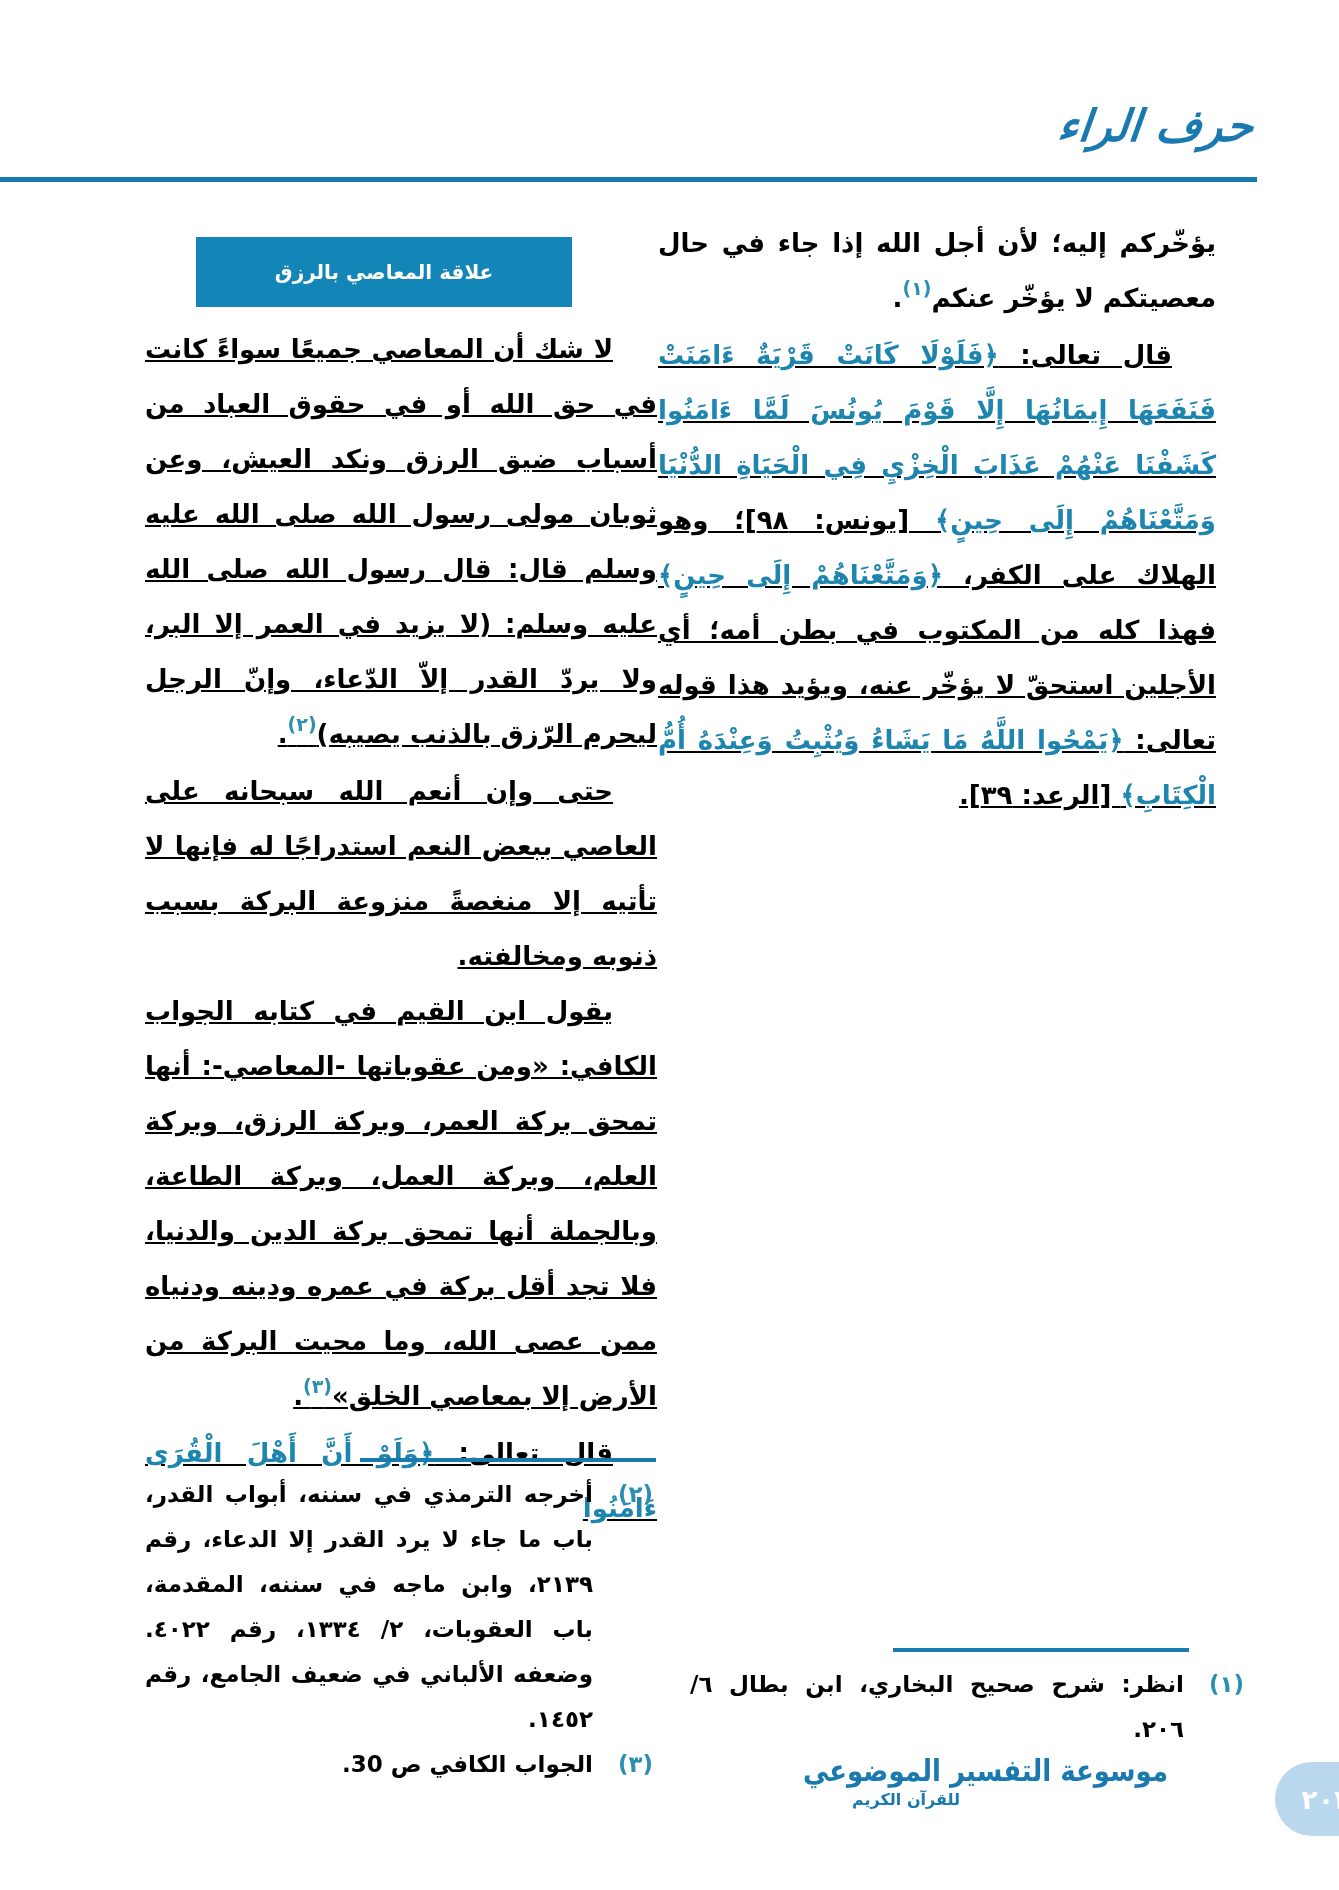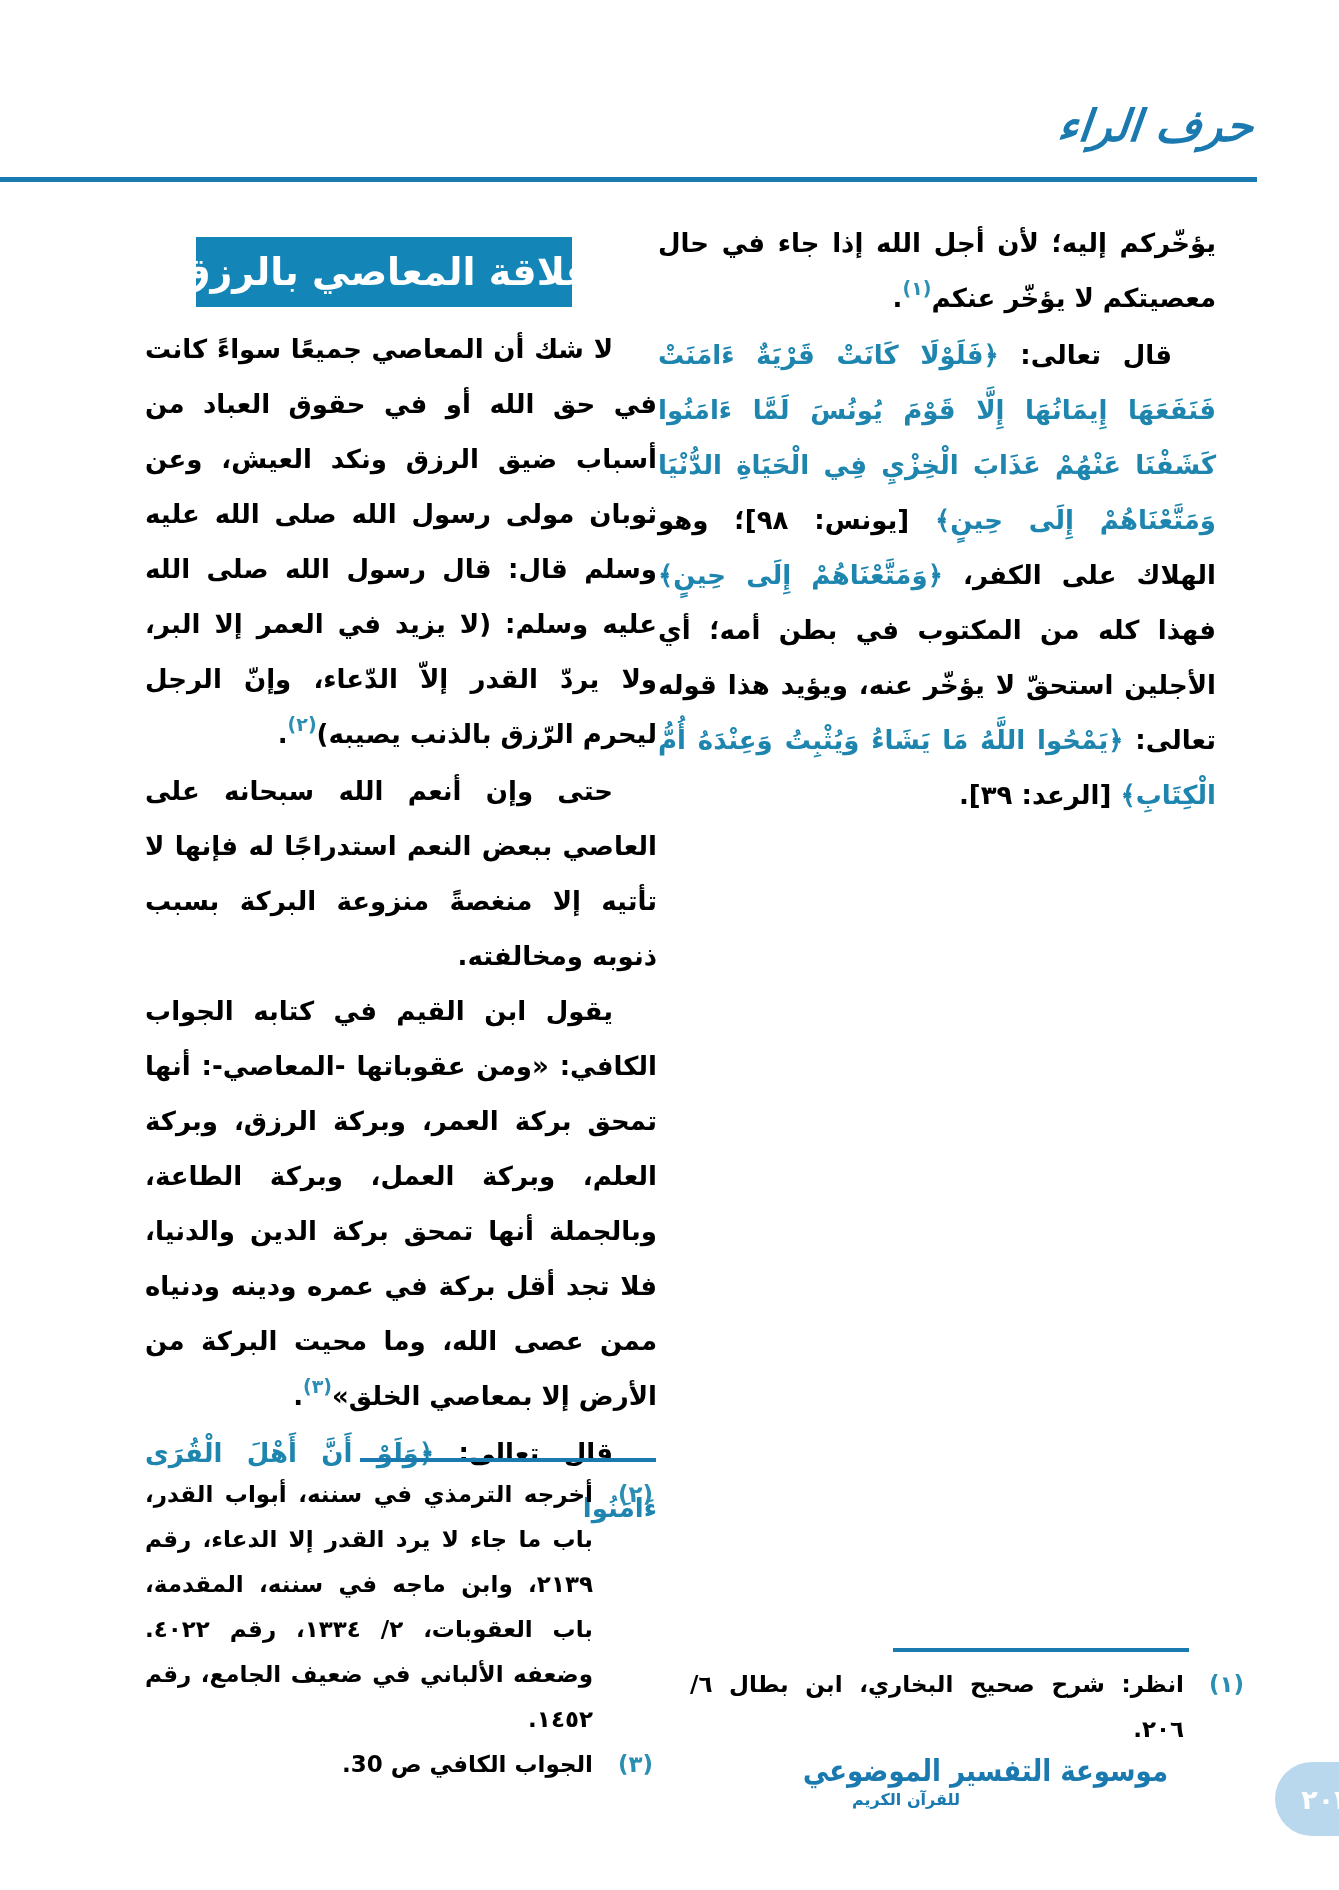--- a/index.html
+++ b/index.html
@@ -8,28 +8,28 @@
     font-family:"DejaVu Sans",sans-serif;overflow:hidden;
   }
   .chapter-title{
     position:absolute;top:100px;right:86px;direction:rtl;
     color:var(--accent);font-size:44px;font-weight:bold;font-style:italic;
     transform:skewX(-6deg);white-space:nowrap;
   }
   .header-rule{position:absolute;top:177px;left:0;width:1257px;height:5px;background:var(--accent);}
   .section-box{
     position:absolute;top:237px;left:196px;width:376px;height:70px;
-    background:var(--box-bg);color:#fff;font-size:38px;font-weight:bold;
+    background:var(--box-bg);color:#fff;font-size:20px;font-weight:bold;
     display:flex;align-items:center;justify-content:center;direction:rtl;white-space:nowrap;
   }
   .col{position:absolute;direction:rtl;}
   .col-right{top:216px;left:658px;width:558px;}
   .col-left{top:322px;left:145px;width:512px;}
   .para{margin:0;font-size:26px;font-weight:bold;line-height:55px;text-align:justify;color:#000;}
-  .para.indent{text-indent:44px;}
+  .para.indent{text-indent:44px;text-decoration:underline;}
   .quran{color:var(--verse);}
   .fnref{color:var(--fnref);font-size:19px;position:relative;top:-12px;font-weight:bold;}
   .fn-rule{position:absolute;height:4px;background:var(--accent);}
   .fn-rule-left{top:1458px;left:360px;width:296px;}
   .fn-rule-right{top:1648px;left:893px;width:296px;}
   .fn-block{position:absolute;direction:rtl;}
   .fn-left{top:1472px;left:145px;width:512px;}
   .fn-right{top:1662px;left:690px;width:558px;}
   .footnote{
     position:relative;padding-right:64px;font-size:23px;font-weight:bold;

